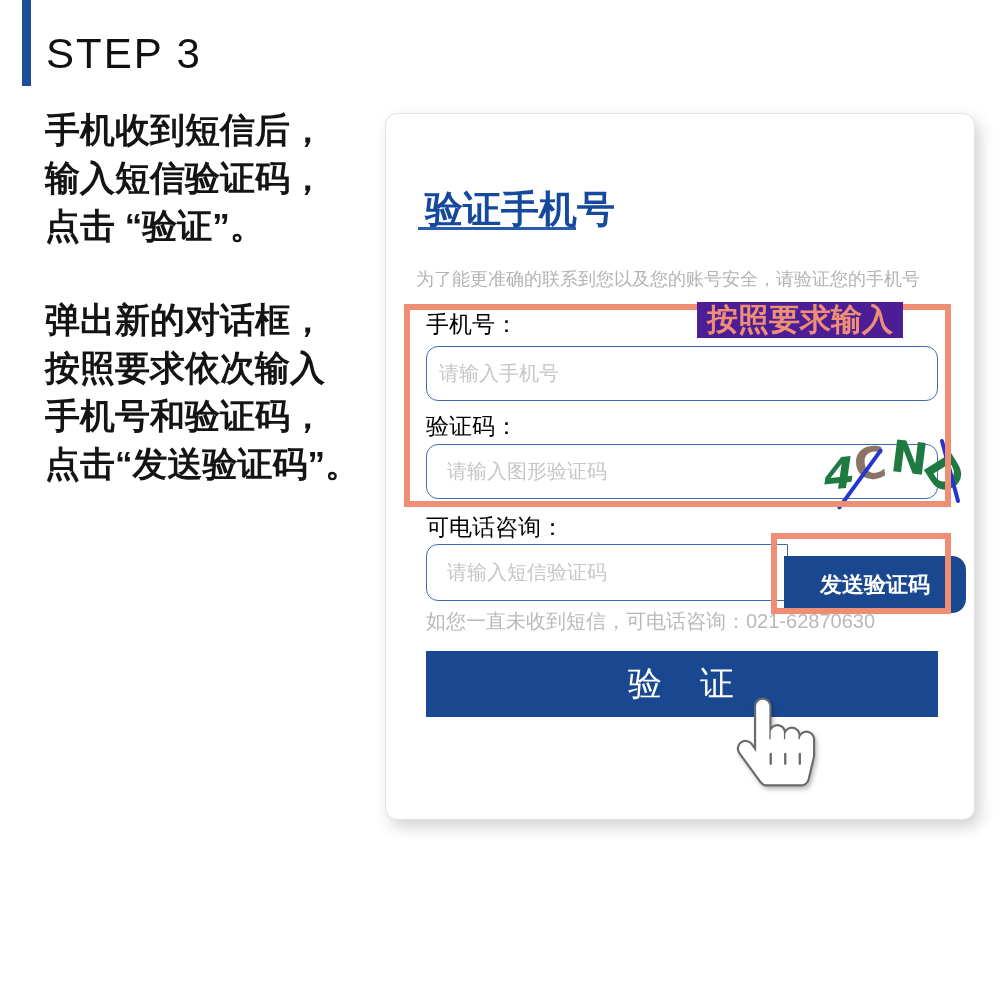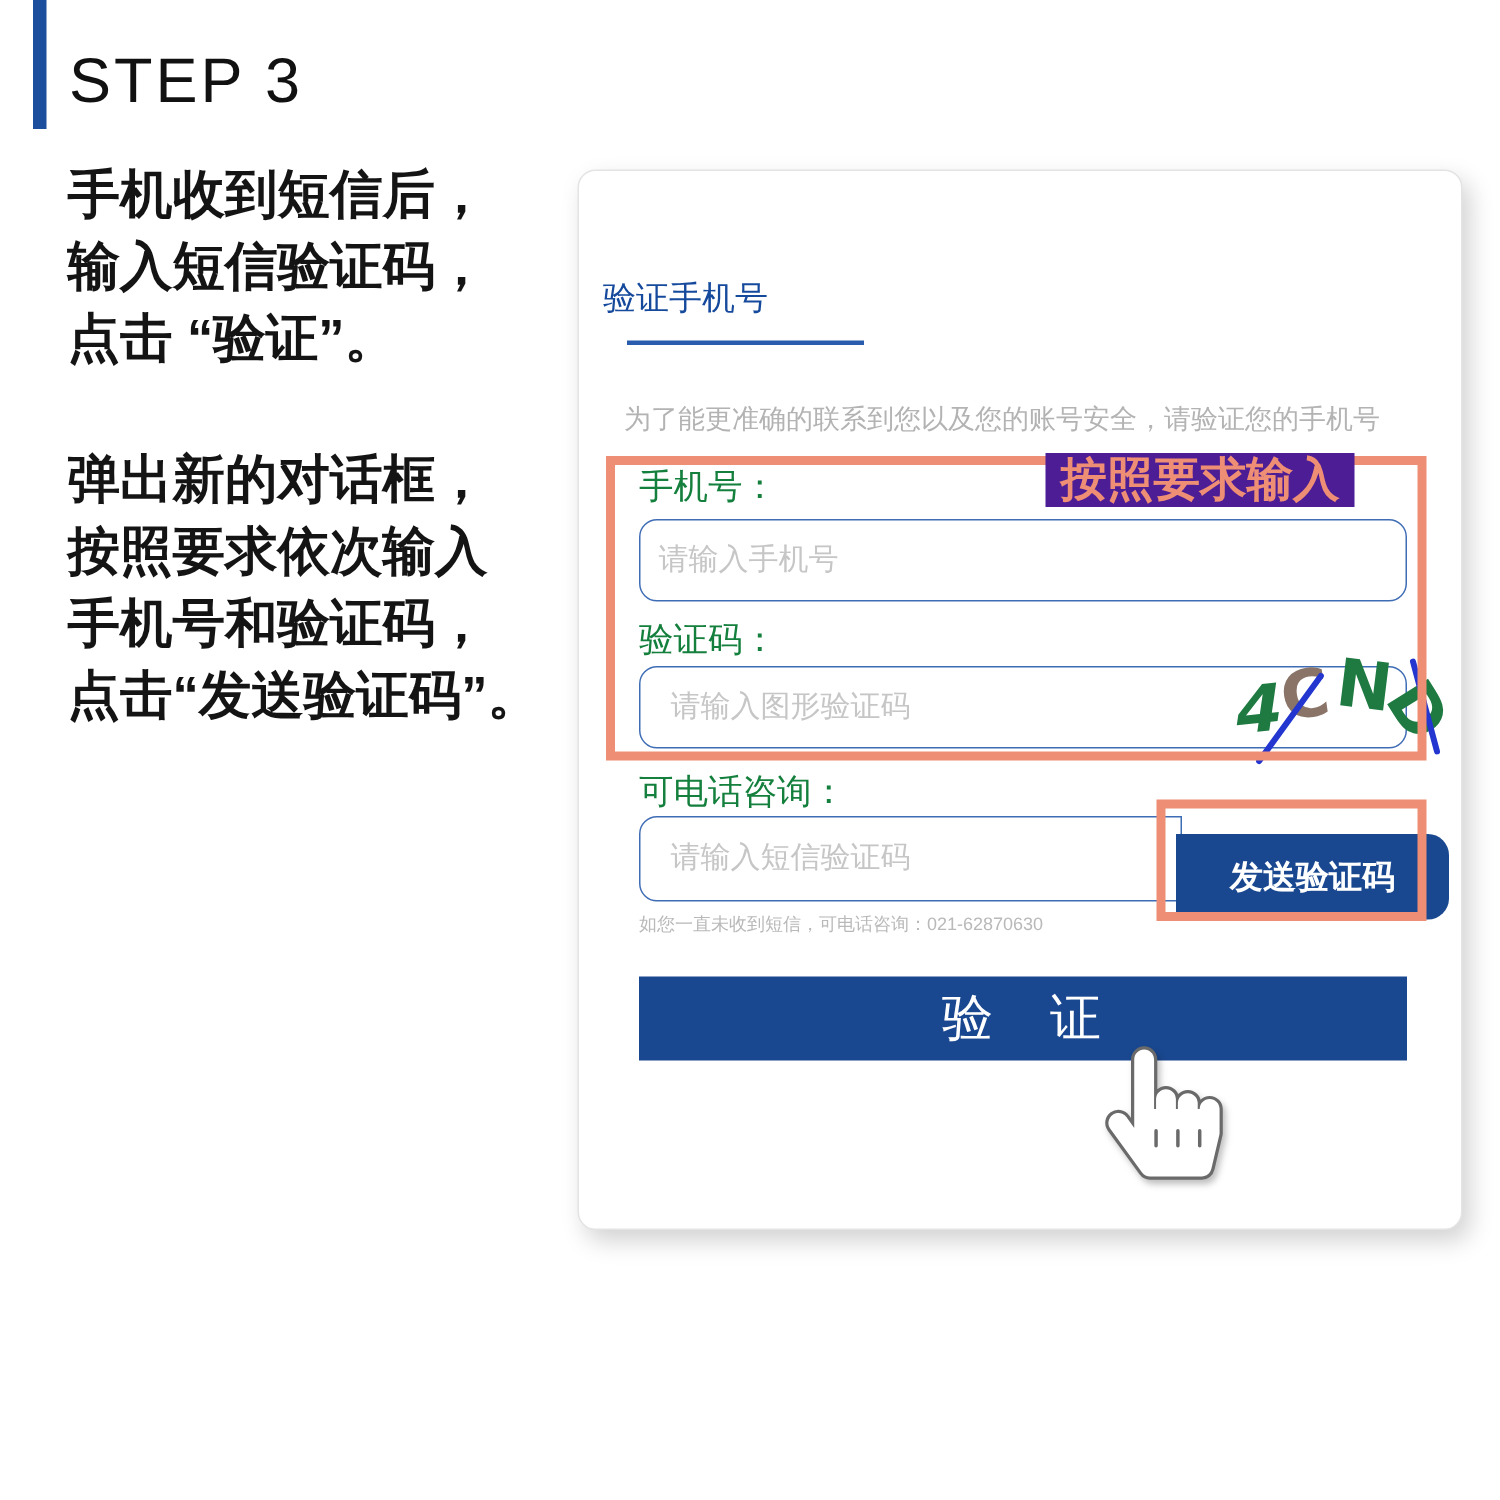--- a/index.html
+++ b/index.html
@@ -11,25 +11,25 @@
   .step-bar { position:absolute; left:22px; top:0; width:9px; height:86px; background:#1b4f9e; }
   .step-title { position:absolute; left:46px; top:30px; font-size:42px; font-weight:400; color:#111; letter-spacing:2px; }
   .intro { position:absolute; left:45px; top:106px; width:340px; color:#141414; }
   .intro p { font-size:35px; font-weight:700; line-height:48px; white-space:pre-line; }
   .intro p + p { margin-top:46px; }
 
   
   .dialog { position:absolute; left:385px; top:113px; width:590px; height:707px; background:#fff;
             border:1px solid #e4e4e4; border-radius:12px;
             box-shadow:5px 7px 16px rgba(0,0,0,.18); }
-  .dlg-title { position:absolute; left:16px; top:70px; font-size:22px; font-weight:400; color:#15499c; }
+  .dlg-title { position:absolute; left:39px; top:70px; font-size:38px; font-weight:700; color:#15499c; }
   .dlg-underline { position:absolute; left:32px; top:113px; width:158px; height:3px; background:#2a5cad; }
   .dlg-subtitle { position:absolute; left:30px; top:153px; width:540px; font-size:18px; color:#b3b3b3; }
 
-  .fld-label { position:absolute; font-size:23px; color:#15803d; font-weight:500; }
+  .fld-label { position:absolute; font-size:23px; color:#000000; font-weight:500; }
   .lbl-phone   { left:40px; top:195px; }
   .lbl-captcha { left:40px; top:297px; }
   .lbl-sms     { left:40px; top:398px; }
 
   .txt-input { position:absolute; border:1.5px solid #3f6db5; border-radius:12px; background:#fff;
                font-size:20px; color:#333; padding:0 20px; outline:none;
                font-family:"Liberation Sans","DejaVu Sans",sans-serif; }
   .txt-input::placeholder { color:#c6c6c6; opacity:1; }
   .inp-phone   { left:40px; top:232px; width:512px; height:55px;padding-left:12px; }
   .inp-captcha { left:40px; top:330px; width:512px; height:55px; }
@@ -42,23 +42,23 @@
   .cap-1 { left:30px; top:10px; color:#8a7468; transform:rotate(-8deg); }
   .cap-2 { left:67px; top:4px;  color:#1e7a41; transform:rotate(7deg); }
   .cap-3 { left:102px;top:20px; color:#1e7a41; transform:rotate(58deg); }
   .cap-line { position:absolute; width:4px; background:#2336cf; border-radius:2px; }
   .cap-line-1 { left:34px;  top:10px; height:74px; transform:rotate(36deg); }
   .cap-line-2 { left:124px; top:6px;  height:66px; transform:rotate(-15deg); }
 
   .send-btn { position:absolute; left:398px; top:430px; width:182px; height:57px; background:#1a4890;
               color:#fff; font-size:22px; font-weight:700; border:none; border-radius:0 14px 14px 0;
               cursor:pointer; font-family:"Liberation Sans","DejaVu Sans",sans-serif;margin-top:12px; }
-  .sms-note { position:absolute; left:40px; top:494px; width:530px; font-size:12px; color:#b9b9b9; }
+  .sms-note { position:absolute; left:40px; top:494px; width:530px; font-size:20px; color:#b9b9b9; }
 
-  .verify-btn { position:absolute; left:40px; top:537px; width:512px; height:56px; background:#1a4890;
+  .verify-btn { position:absolute; left:40px; top:537px; width:512px; height:66px; background:#1a4890;
                 color:#fff; font-size:34px; font-weight:500; border:none; letter-spacing:2px;
                 cursor:pointer; font-family:"Liberation Sans","DejaVu Sans",sans-serif; }
 
   
   .hl-box { position:absolute; border:6px solid #ee8e75; pointer-events:none; }
   .hl-inputs { left:18px; top:190px; width:547px; height:203px; }
   .hl-send   { left:385px; top:419px; width:180px; height:81px; }
   .hl-hint { position:absolute; top:-8px; right:42px; background:#4c1d95; padding:0 10px;
              font-size:31px; font-weight:700; color:#ee8e75; line-height:36px; white-space:nowrap; }
 

